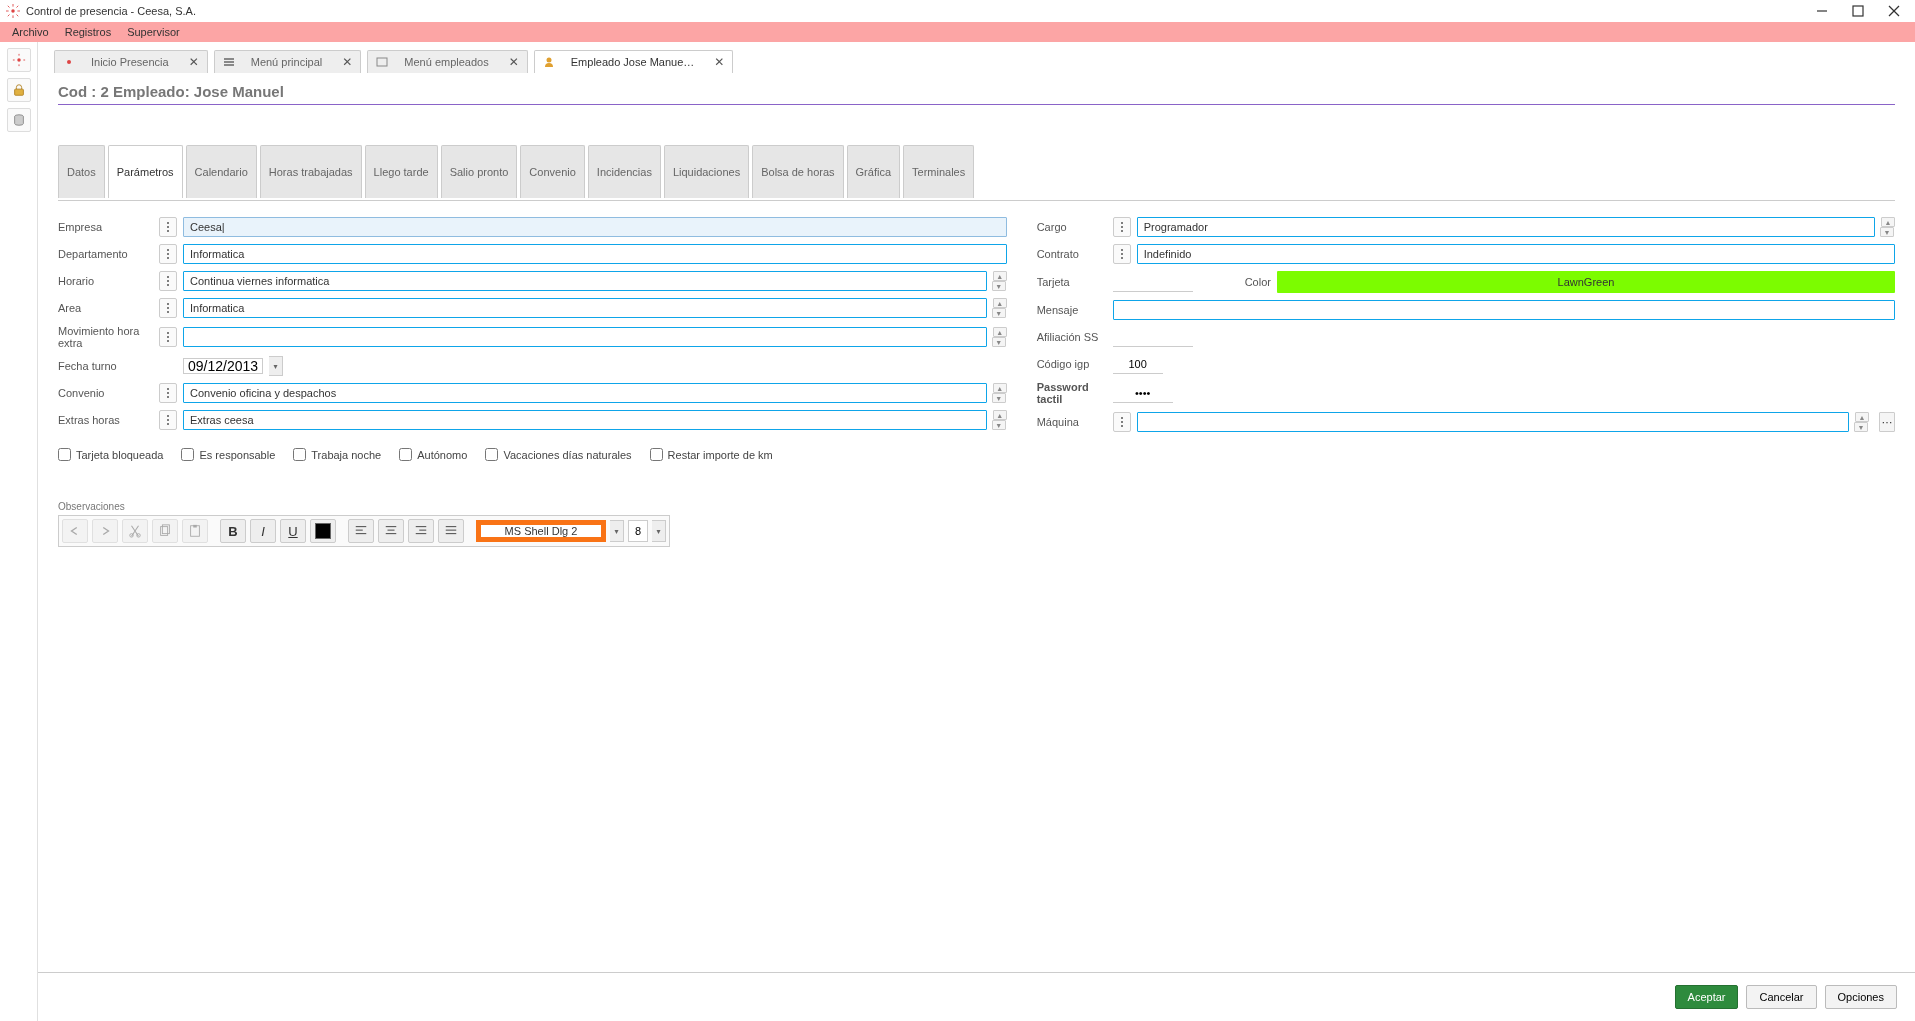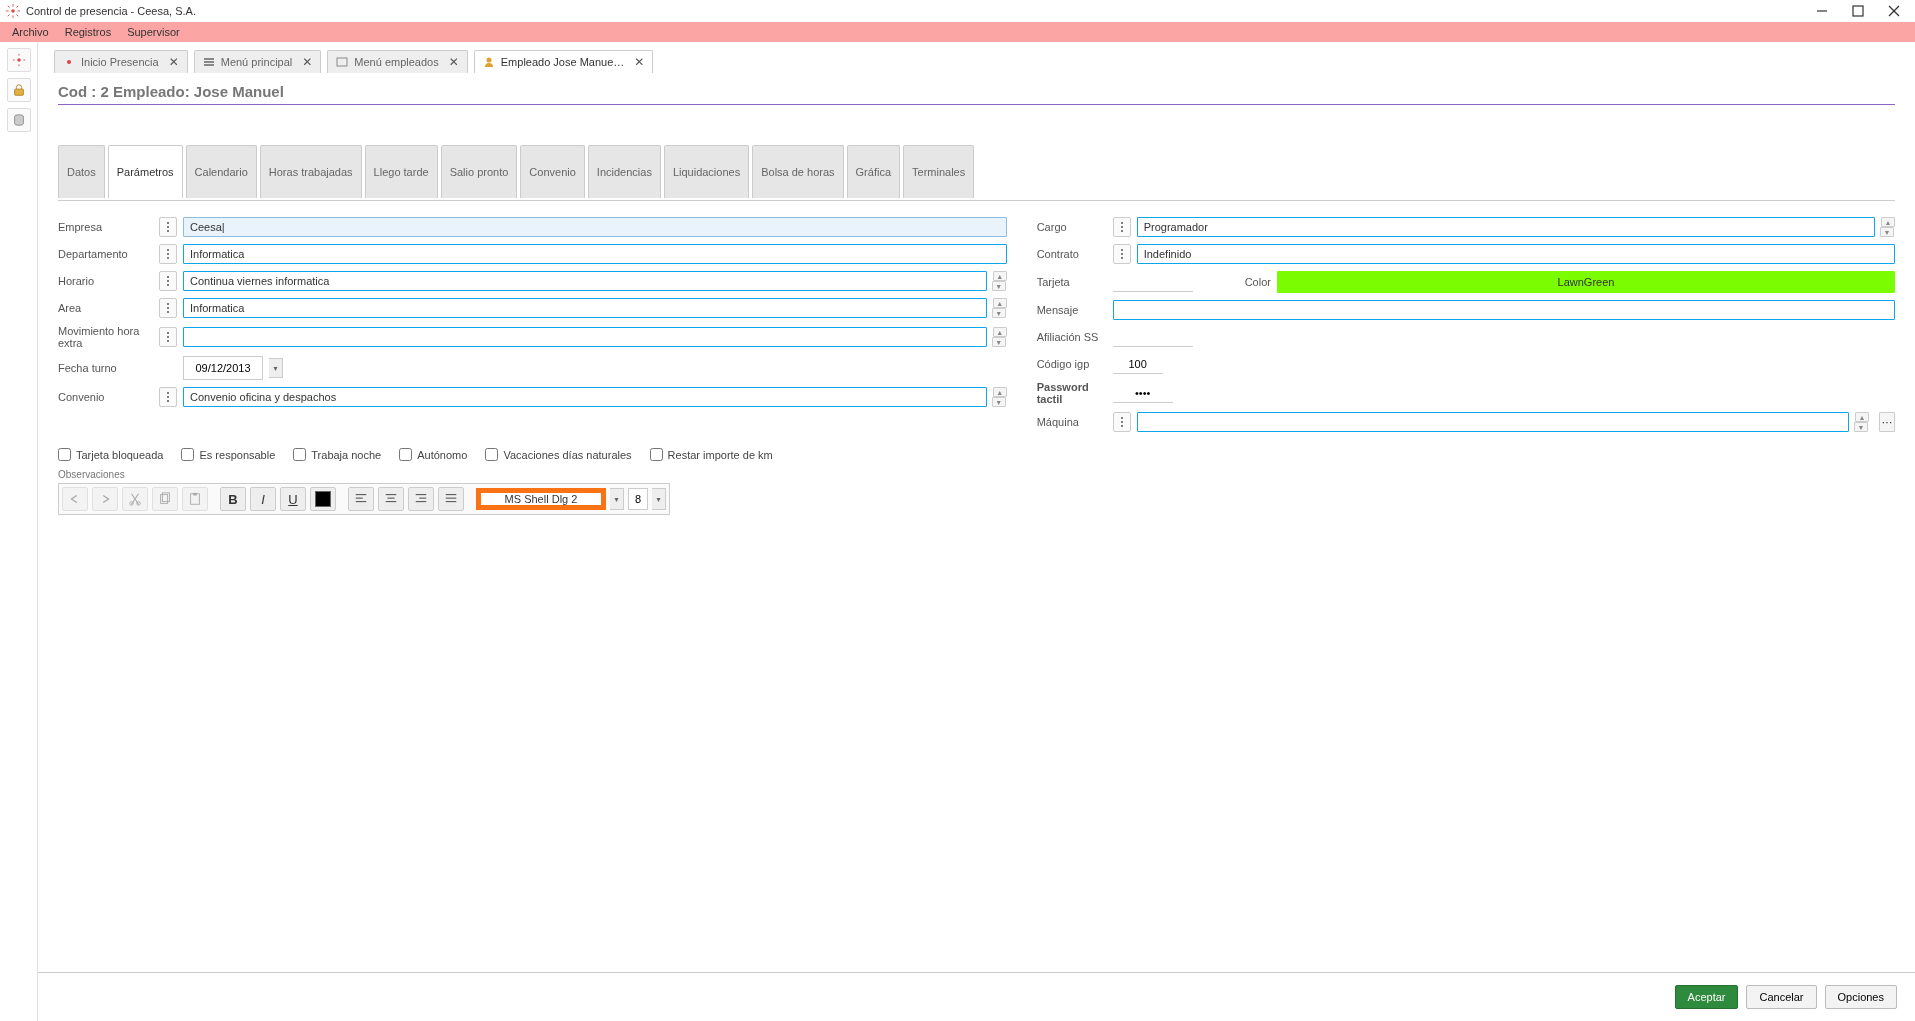--- a/index.html
+++ b/index.html
@@ -19,21 +19,21 @@
 .menubar .menuitem { padding: 2px 8px; font-size: 11px; cursor: default;}
 
 
 .app-body { position: absolute; top: 42px; bottom: 0; left: 0; right: 0; display:flex; }
 .left-toolbar { width: 38px; border-right: 1px solid #e0e0e0; padding-top: 6px; display:flex; flex-direction:column; align-items:center; gap:6px;}
 .left-toolbar .lbtn { width: 24px; height: 24px; border: 1px solid #ddd; border-radius: 2px; background: #fafafa; display:flex; align-items:center; justify-content:center; cursor:default;}
 .main { flex:1; position:relative; }
 
 
 .tabstrip { display:flex; align-items:center; padding: 8px 16px 0 16px; gap:6px;}
-.tab { display:flex; align-items:center; gap:6px; padding: 4px 8px; background:#eee; border:1px solid #ccc; border-bottom:none; border-radius:2px 2px 0 0; font-size:11px; color:#666; position:relative;}
+.tab { display:flex; align-items:center; gap:16px; padding: 4px 8px; background:#eee; border:1px solid #ccc; border-bottom:none; border-radius:2px 2px 0 0; font-size:11px; color:#666; position:relative;}
 .tab.active { background:#fff; color:#333;}
 .tab .tab-icon{ width:12px; height:12px;}
 .tab .close-x{ margin-left:4px; font-size:12px; color:#555; cursor:default;}
 
 
 .page-header{ padding: 10px 20px 4px 20px;}
 .page-header h1{ font-size:15px; font-weight:600; color:#777;}
 .page-header .underline{ height:1px; background:#8a63c8; margin-top:4px;}
 
 
@@ -51,34 +51,34 @@
 .row .lbl{ width:95px; font-size:11px; color:#555;}
 .picker-btn{ width:18px; height:20px; border:1px solid #ccc; border-radius:2px; background:#fafafa; display:flex; align-items:center; justify-content:center; cursor:default;}
 .dots{ display:flex; flex-direction:column; gap:2px;}
 .dots span{ width:2px; height:2px; background:#555; border-radius:50%;}
 .input{ flex:1; height:20px; border:1px solid #0ea5e9; border-radius:1px; padding:0 6px; font-size:11px; background:#fff; color:#333;}
 .input.focused{ background:#e9f3fb; border-color:#8fbce0;}
 .sidebtn{ width:16px; height:20px; border:1px solid #ccc; border-radius:1px; background:#f5f5f5; display:inline-flex; align-items:center; justify-content:center; cursor:default;}
 .sidebtn+.sidebtn{ margin-left:-1px;}
 .stacker{ display:flex; flex-direction:column;}
 .stacker .sidebtn{ height:10px; width:14px; font-size:7px; line-height:1; color:#888;}
-.date-input{ width:80px; height:24px; border:1px solid #ccc; text-align:center; font-size:11px;}
+.date-input{ width:80px; height:16px; border:1px solid #ccc; text-align:center; font-size:14px;}
 .date-drop{ width:14px; height:20px; border:1px solid #ccc; border-left:none; background:#eee; display:flex; align-items:center; justify-content:center; font-size:8px; color:#666; cursor:default;}
 .short-input{ width:80px; height:20px; border:1px solid #ccc; text-align:center; font-size:11px;}
 .color-swatch{ flex:1; height:22px; display:flex; align-items:center; justify-content:center; font-size:11px; color:#333; border-radius:1px;}
 .row-spacer{ flex:1;}
 
 
 .checkrow{ display:flex; gap:18px; padding: 10px 20px 4px 20px; align-items:center;}
 .chk{ display:flex; align-items:center; gap:5px; font-size:11px; color:#444;}
 .chk input{ width:13px; height:13px;}
 
 
 .obs{ padding: 4px 20px 0 20px;}
-.obs-label{ font-size:10px; color:#777; margin-bottom:3px;}
+.obs-label{ font-size:10px; color:#777; margin-bottom:3px;margin-top:32px;}
 .rte-toolbar{ display:flex; align-items:center; gap:4px; border:1px solid #ccc; padding:3px; background:#fafafa; width:fit-content;}
 .rte-btn{ width:26px; height:24px; border:1px solid #ccc; background:#eee; display:flex; align-items:center; justify-content:center; font-size:13px; cursor:default; border-radius:2px;}
 .rte-btn.disabled{ opacity:0.55;}
 .rte-swatch{ width:16px; height:16px; background:#000; border:1px solid #666;}
 .rte-sep{ width:4px;}
 .font-select{ width:130px; height:22px; border:5px solid #f97316; padding:0 22px; font-size:11px; background:#fff; display:flex; align-items:center;justify-content:center;}
 .mini-drop{ width:14px; height:22px; border:1px solid #ccc; border-left:none; background:#eee; display:flex; align-items:center; justify-content:center; font-size:8px; color:#666;}
 .size-select{ width:20px; height:22px; border:1px solid #ccc; text-align:center; font-size:11px;}
 
 
@@ -312,20 +312,35 @@
                 <span></span>
                 <span></span>
               </span>
             </span>
           <input class="input" value="Convenio oficina y despachos" style="">
           <span class="stacker">
               <span class="sidebtn">▲</span>
               <span class="sidebtn">▼</span>
             </span>
         </div>
+        <div class="row">
+          <span class="lbl">Extras horas</span>
+          <span class="picker-btn">
+              <span class="dots">
+                <span></span>
+                <span></span>
+                <span></span>
+              </span>
+            </span>
+          <input class="input" value="Extras ceesa" style="">
+          <span class="stacker">
+              <span class="sidebtn">▲</span>
+              <span class="sidebtn">▼</span>
+            </span>
+        </div>
       </div>
 
       <div class="col right">
         <div class="row">
           <span class="lbl" style="width:70px;">Cargo</span>
           <span class="picker-btn">
               <span class="dots">
                 <span></span>
                 <span></span>
                 <span></span>

